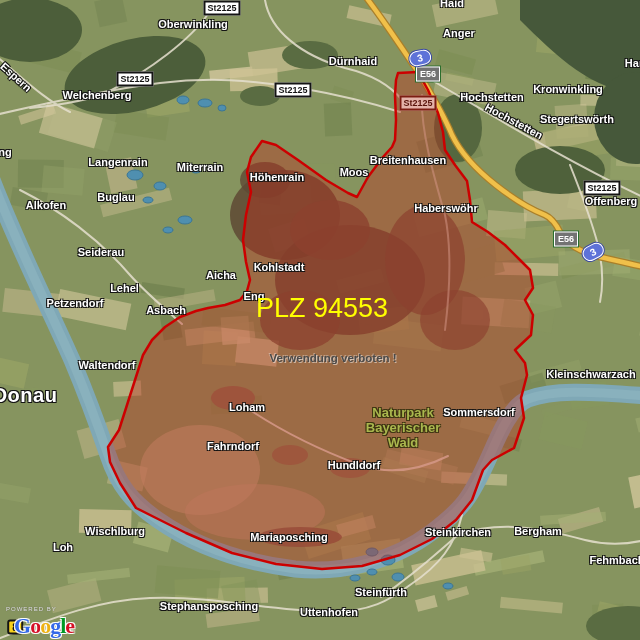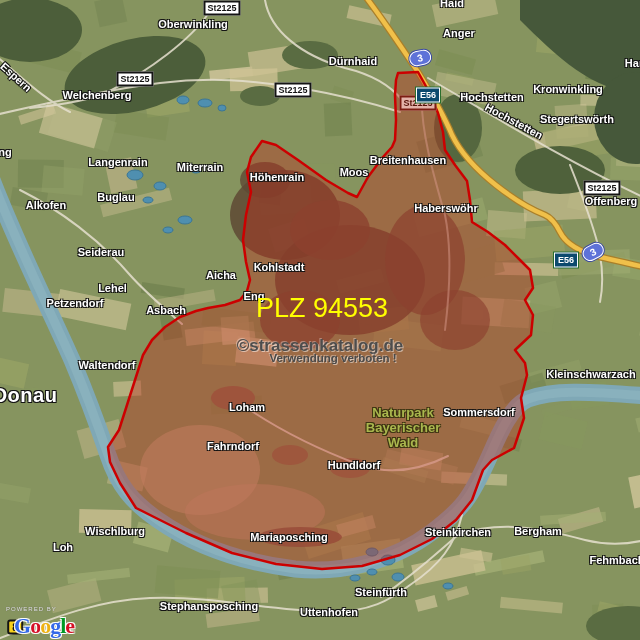--- a/index.html
+++ b/index.html
@@ -9,22 +9,22 @@
   #labels-layer,#badges-layer,#overlay-layer,#footer-layer{position:absolute;left:0;top:0;width:640px;height:640px;pointer-events:none;}
   .lbl{position:absolute;transform:translate(-50%,-50%);white-space:nowrap;
     font:bold 11px "Liberation Sans",sans-serif;color:#fff;
     text-shadow:-1px -1px 0 #141414,1px -1px 0 #141414,-1px 1px 0 #141414,1px 1px 0 #141414;}
   .lbl.water{font-size:20px;letter-spacing:.5px;}
   .lbl.roadname{font-size:11px;}
   .badge{position:absolute;transform:translate(-50%,-50%);white-space:nowrap;
     font:bold 9px "Liberation Sans",sans-serif;line-height:11px;}
   .badge.state{background:#fff;border:2px solid #141414;color:#141414;padding:0 2px;}
   .badge.state.tinted{background:#e3b2a9;border-color:#7c1d12;color:#58130a;}
-  .badge.euro{background:#0c4a6e;border:1px solid #fff;color:#fff;padding:1px 3px;
-    box-shadow:0 0 0 1px #2a6e2d;margin-top:21px;}
+  .badge.euro{background:#737373;border:1px solid #fff;color:#fff;padding:1px 3px;
+    box-shadow:0 0 0 1px #2a6e2d;}
   .badge.autobahn{background:#5e72d8;border:1px solid #fff;border-radius:8px;color:#fff;
     font-size:10px;padding:1px 7px;box-shadow:0 0 0 1px #3a49a0;}
   .badge.bundes{background:#f6d01c;border:2px solid #141414;border-radius:3px;color:#141414;
     font-size:10px;padding:0 3px;}
   #plz-text{position:absolute;left:256px;top:293px;font:27px "Liberation Sans",sans-serif;
     color:#ffff00;white-space:nowrap;}
   #watermark-1{position:absolute;left:320px;top:346px;transform:translate(-50%,-50%);
     font:bold 17px "Liberation Sans",sans-serif;color:#4d4d4d;white-space:nowrap;
     text-shadow:1px 1px 0 rgba(255,255,255,.5),-1px -1px 0 rgba(255,255,255,.35);}
   #watermark-2{position:absolute;left:333px;top:358px;transform:translate(-50%,-50%);
@@ -251,21 +251,21 @@
       <div class="lbl" style="left: 5px; top: 152px;">ng</div>
       <div class="lbl" style="left: 118px; top: 162px;">Langenrain</div>
       <div class="lbl" style="left: 200px; top: 167px;">Miterrain</div>
       <div class="lbl" style="left: 277px; top: 177px;">Höhenrain</div>
       <div class="lbl" style="left: 354px; top: 172px;">Moos</div>
       <div class="lbl" style="left: 408px; top: 160px;">Breitenhausen</div>
       <div class="lbl" style="left: 443px; top: 208px; padding-left: 6px;">Haberswöhr</div>
       <div class="lbl" style="left: 46px; top: 205px;">Alkofen</div>
       <div class="lbl" style="left: 116px; top: 197px;">Buglau</div>
       <div class="lbl" style="left: 101px; top: 252px;">Seiderau</div>
-      <div class="lbl" style="left: 100px; top: 288px; padding-left: 25px;">Lehel</div>
+      <div class="lbl" style="left: 112px; top: 288px; padding-left: 25px;">Lehel</div>
       <div class="lbl" style="left: 75px; top: 303px;">Petzendorf</div>
       <div class="lbl" style="left: 166px; top: 310px;">Asbach</div>
       <div class="lbl" style="left: 221px; top: 275px;">Aicha</div>
       <div class="lbl" style="left: 279px; top: 267px;">Kohlstadt</div>
       <div class="lbl" style="left: 254px; top: 296px;">Eng</div>
       <div class="lbl" style="left: 611px; top: 201px;">Offenberg</div>
       <div class="lbl" style="left: 107px; top: 365px;">Waltendorf</div>
       <div class="lbl" style="left: 591px; top: 374px;">Kleinschwarzach</div>
       <div class="lbl" style="left: 479px; top: 412px;">Sommersdorf</div>
       <div class="lbl" style="left: 247px; top: 407px;">Loham</div>
@@ -293,21 +293,20 @@
       <div class="badge state tinted" style="left: 418px; top: 103px;">St2125</div>
       <div class="badge euro" style="left: 428px; top: 74px;">E56</div>
       <div class="badge euro" style="left: 566px; top: 239px;">E56</div>
       <div class="badge autobahn" style="left: 420px; top: 58px; transform: translate(-50%, -50%) rotate(-12deg);">3</div>
       <div class="badge autobahn" style="left: 593px; top: 252px; transform: translate(-50%, -50%) rotate(-28deg);">3</div>
       <div class="badge bundes" style="left: 15px; top: 627px;">8</div>
     </div>
 
   <div id="overlay-layer">
     <div id="plz-text">PLZ 94553</div>
-    <div id="watermark-1">©strassenkatalog.de</div>
     <div id="watermark-2">Verwendung verboten !</div>
     <div id="park-label">
         <div>Naturpark</div>
         <div>Bayerischer</div>
         <div>Wald</div>
       </div>
   </div>
 
   <div id="footer-layer">
     <div id="powered-by">POWERED BY</div>

